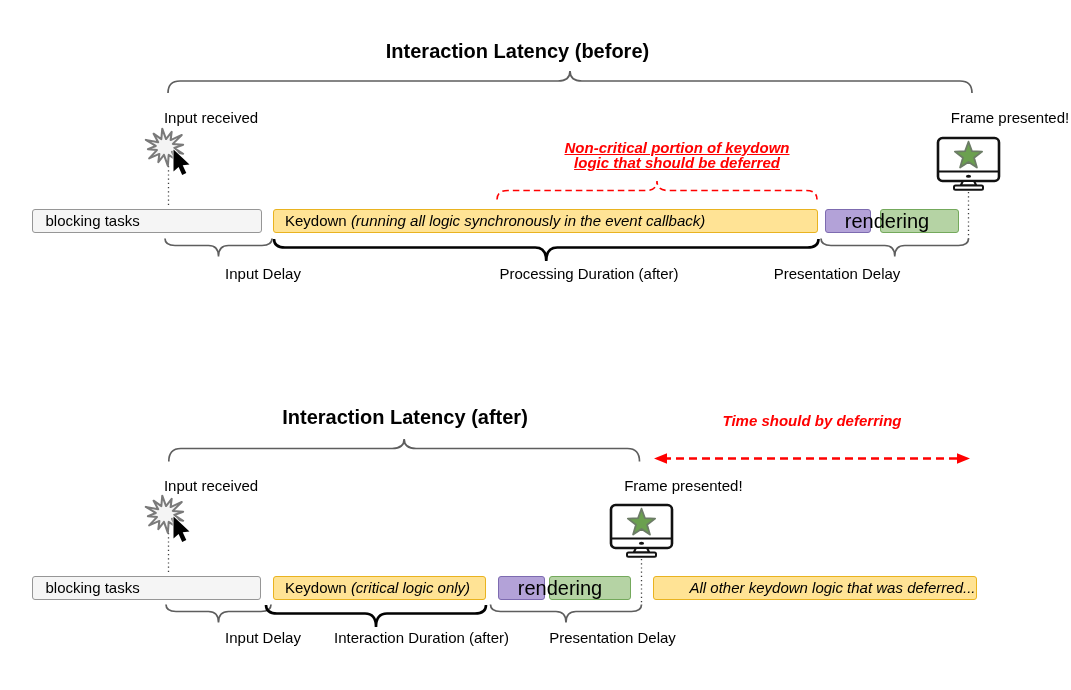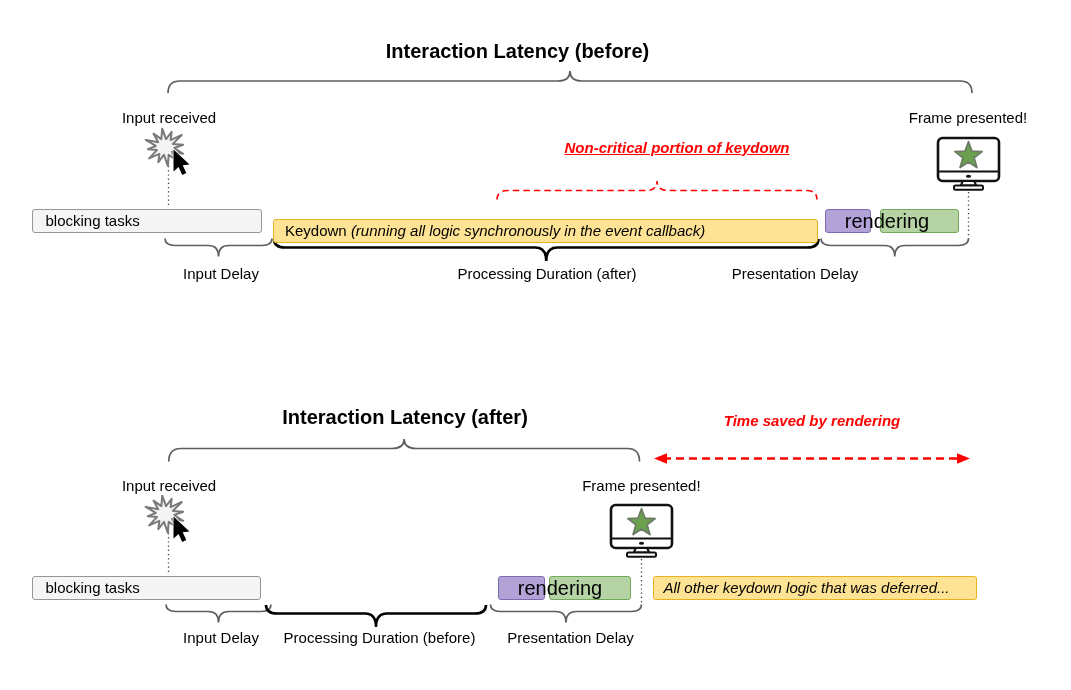--- a/index.html
+++ b/index.html
@@ -1,21 +1,21 @@
 <!DOCTYPE html>
 <html style="--c-red: #ff0000; --c-yellow-fill: #ffe395; --c-yellow-stroke: #e9b320; --c-purple-fill: #b3a2d8; --c-purple-stroke: #7d6bb0; --c-green-fill: #b5d3a4; --c-green-stroke: #74a95c; --c-gray-fill: #f5f5f5; --c-gray-stroke: #969696; --c-brace-gray: #5e5e5e; --c-brace-black: #000000; --c-star-green: #6ba04f;"><head>
 <meta charset="utf-8">
 <style>
   html,body{margin:0;padding:0;background:#ffffff;}
   #canvas{position:relative;opacity:0.999;transform:translateZ(0);will-change:transform;width:1071px;height:690px;background:#ffffff;overflow:hidden;
           font-family:"Liberation Sans", sans-serif; color:#000;}
   .abs{position:absolute;}
   .ctr{transform:translateX(-50%);white-space:nowrap;text-align:center;}
   .title{font-size:20px;font-weight:bold;line-height:24px;}
-  .lbl{font-size:15px;line-height:17px;}
+  .lbl{font-size:15px;line-height:17px;margin-left:42px;}
   .red-note{color:var(--c-red);font-size:15px;font-weight:bold;font-style:italic;text-align:center;}
   .bar{position:absolute;height:22px;border:1.5px solid #000;border-radius:3px;
        font-size:15px;line-height:22px;white-space:nowrap;padding-left:13px;box-sizing:content-box;}
   .bar.gray{background:var(--c-gray-fill);border-color:var(--c-gray-stroke);}
   .bar.yellow{background:var(--c-yellow-fill);border-color:var(--c-yellow-stroke);}
   .bar.purple{background:var(--c-purple-fill);border-color:var(--c-purple-stroke);}
   .bar.green{background:var(--c-green-fill);border-color:var(--c-green-stroke);}
   .bar i, i{font-style:italic;}
   .render-lbl{position:absolute;font-size:20px;line-height:25px;transform:translateX(-50%);
               white-space:nowrap;z-index:5;}
@@ -86,49 +86,51 @@
     </g>
   </svg>
 
   <div class="abs ctr title" style="left:517.5px;top:39.4px;">Interaction Latency (before)</div>
 
   <div class="abs ctr lbl" style="left:169px;top:109px;">Input received</div>
   <div class="abs ctr lbl" style="left:968px;top:109px;">Frame presented!</div>
 
   <div class="abs ctr red-note" style="left:677px;top:139.5px;line-height:15.5px;text-decoration:underline;">
     <div>Non-critical portion of keydown</div>
+    <div>logic that should be deferred</div>
   </div>
 
   <div class="bar gray" style="left:32px;top:209px;width:215.5px;padding-left:12.5px;"><span>blocking tasks</span></div>
-  <div class="bar yellow" style="left:272.5px;top:219px;width:531.5px;padding-left:11.5px;"><span>Keydown </span><i>(running all logic synchronously in the event callback)</i></div>
+  <div class="bar yellow" style="left:272.5px;top:209px;width:531.5px;padding-left:11.5px;"><span>Keydown </span><i>(running all logic synchronously in the event callback)</i></div>
   <div class="bar purple" style="left:825px;top:209px;width:44px;padding-left:0;"></div>
   <div class="bar green" style="left:879.5px;top:209px;width:77px;padding-left:0;"></div>
   <div class="render-lbl" style="left:887px;top:209px;">rendering</div>
 
   <div class="abs ctr lbl" style="left:221px;top:264.5px;">Input Delay</div>
   <div class="abs ctr lbl" style="left:547px;top:264.5px;">Processing Duration (after)</div>
   <div class="abs ctr lbl" style="left:795px;top:264.5px;">Presentation Delay</div>
 
   <div class="abs ctr title" style="left:405px;top:404.5px;">Interaction Latency (after)</div>
 
   <div class="abs ctr red-note" style="left:812px;top:412px;line-height:17px;">
-    <div>Time saved by rendering</div>
+    <div>Time should by deferring</div>
   </div>
 
   <div class="abs ctr lbl" style="left:169px;top:476.8px;">Input received</div>
   <div class="abs ctr lbl" style="left:641.4px;top:476.8px;">Frame presented!</div>
 
   <div class="bar gray" style="left:32px;top:575.5px;width:214.5px;padding-left:12.5px;"><span>blocking tasks</span></div>
+  <div class="bar yellow" style="left:272.5px;top:575.5px;width:199.5px;padding-left:11.5px;"><span>Keydown </span><i>(critical logic only)</i></div>
   <div class="bar purple" style="left:497.5px;top:575.5px;width:45px;padding-left:0;"></div>
   <div class="bar green" style="left:549px;top:575.5px;width:79.5px;padding-left:0;"></div>
   <div class="render-lbl" style="left:560px;top:575.5px;">rendering</div>
-  <div class="bar yellow" style="left:652.5px;top:575.5px;width:312px;padding-left:10px;font-style:italic;"><i>All other keydown logic that was deferred...</i></div>
+  <div class="bar yellow" style="left:652.5px;top:575.5px;width:312px;padding-left:10px;font-style:italic;text-align:right;"><i>All other keydown logic that was deferred...</i></div>
 
   <div class="abs ctr lbl" style="left:221px;top:628.5px;">Input Delay</div>
-  <div class="abs ctr lbl" style="left:379.5px;top:628.5px;">Processing Duration (before)</div>
+  <div class="abs ctr lbl" style="left:379.5px;top:628.5px;">Interaction Duration (after)</div>
   <div class="abs ctr lbl" style="left:570.5px;top:628.5px;">Presentation Delay</div>
 
 </div>
 
 <style>
   path.brace-gray{fill:none;stroke:var(--c-brace-gray);stroke-width:1.7;}
   path.brace-black{fill:none;stroke:var(--c-brace-black);stroke-width:2.6;}
   path.brace-red{fill:none;stroke:var(--c-red);stroke-width:1.6;stroke-dasharray:6.5 4;}
   line.dotted{stroke:#3d3d3d;stroke-width:1.3;stroke-dasharray:1.2 3;}
   line.red-dash-arrow{stroke:var(--c-red);stroke-width:2.4;stroke-dasharray:8 5;}

